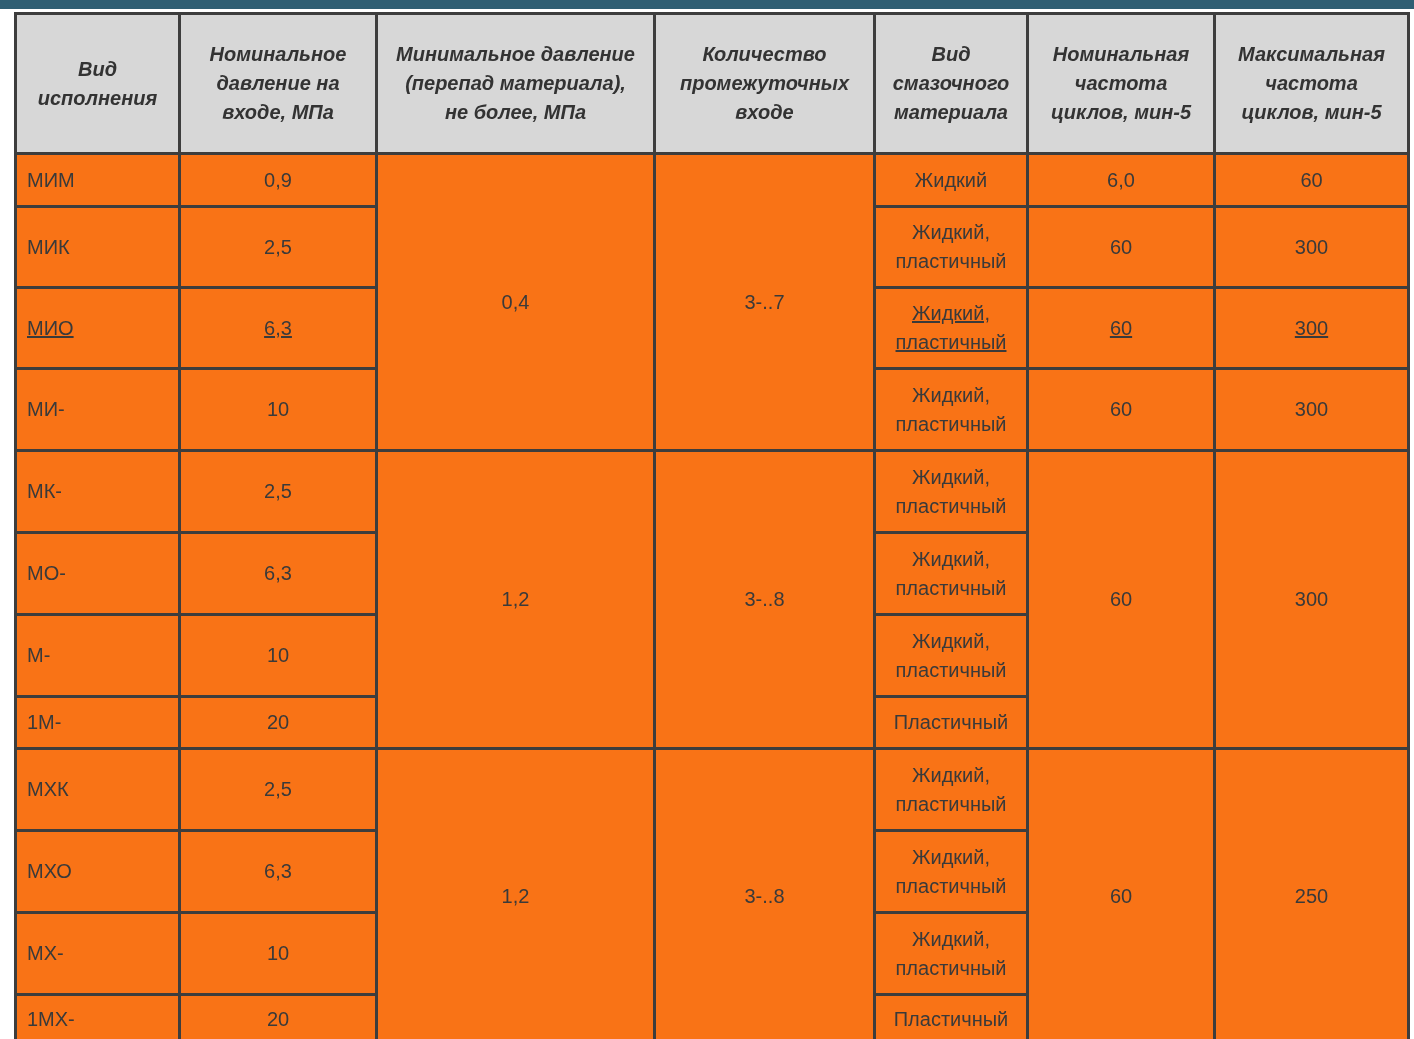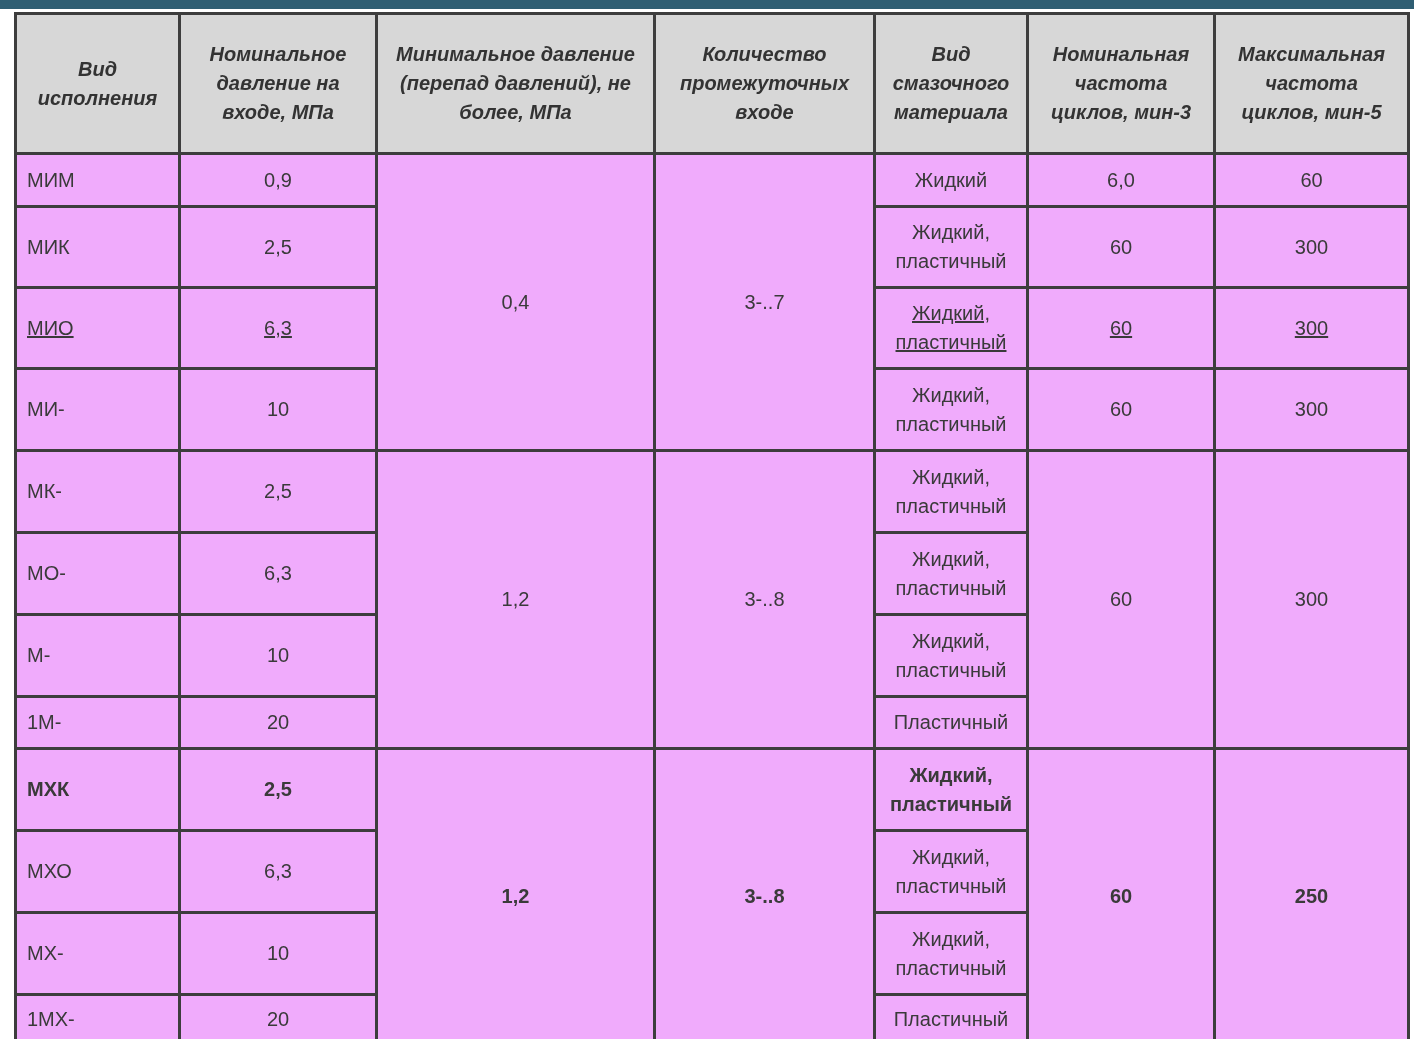--- a/index.html
+++ b/index.html
@@ -24,21 +24,21 @@
     vertical-align:middle;
     font-size:20px;line-height:1.45;
     overflow:hidden;
   }
   th{
     background:var(--header-bg);
     font-weight:bold;text-align:center;
     padding:4px 15px;color:#333333;
   }
   td{
-    background:#f0abfc;text-align:center;padding:4px 8px;
+    background:#f97316;text-align:center;padding:4px 8px;
   }
   td.align-left{text-align:left;padding-left:10px;}
 </style>
 </head>
 <body>
 
 <div class="page">
   <div class="top-bar"></div>
   <table class="spec">
     <colgroup>
@@ -47,24 +47,24 @@
         <col style="width: 278px;">
         <col style="width: 220px;">
         <col style="width: 153px;">
         <col style="width: 187px;">
         <col style="width: 194px;">
       </colgroup>
     <thead>
       <tr style="height: 140px; font-style: italic;">
           <th>Вид исполнения</th>
           <th>Номинальное давление на входе, МПа</th>
-          <th>Минимальное давление (перепад давлений), не более, МПа</th>
+          <th>Минимальное давление (перепад материала), не более, МПа</th>
           <th>Количество промежуточных входе</th>
           <th>Вид смазочного материала</th>
-          <th>Номинальная частота циклов, мин-3</th>
+          <th>Номинальная частота циклов, мин-5</th>
           <th>Максимальная частота циклов, мин-5</th>
         </tr>
     </thead>
     <tbody>
         <tr style="height: 53px;">
           <td class="align-left">МИМ</td>
           <td>0,9</td>
           <td rowspan="4">0,4</td>
           <td rowspan="4">3-..7</td>
           <td>Жидкий</td>
@@ -109,21 +109,21 @@
         <tr style="height: 82px;">
           <td class="align-left">М-</td>
           <td>10</td>
           <td>Жидкий, пластичный</td>
         </tr>
         <tr style="height: 52px;">
           <td class="align-left">1М-</td>
           <td>20</td>
           <td>Пластичный</td>
         </tr>
-        <tr style="height: 82px; font-weight: bold;">
+        <tr style="height: 82px;">
           <td class="align-left">МХК</td>
           <td>2,5</td>
           <td rowspan="4">1,2</td>
           <td rowspan="4">3-..8</td>
           <td>Жидкий, пластичный</td>
           <td rowspan="4">60</td>
           <td rowspan="4">250</td>
         </tr>
         <tr style="height: 82px;">
           <td class="align-left">МХО</td>

